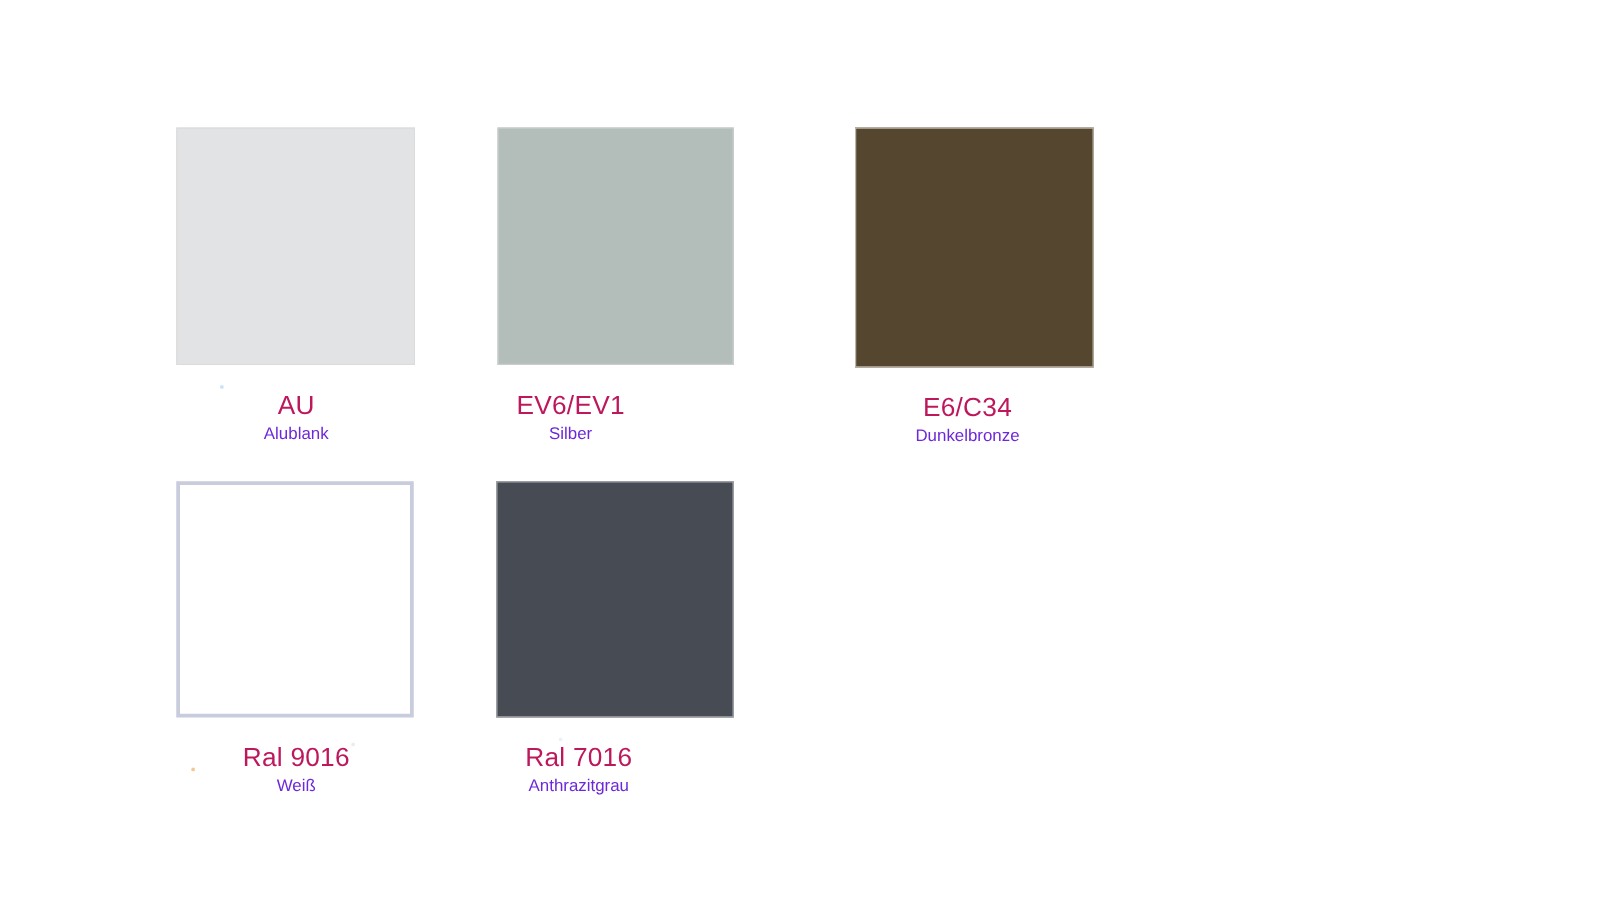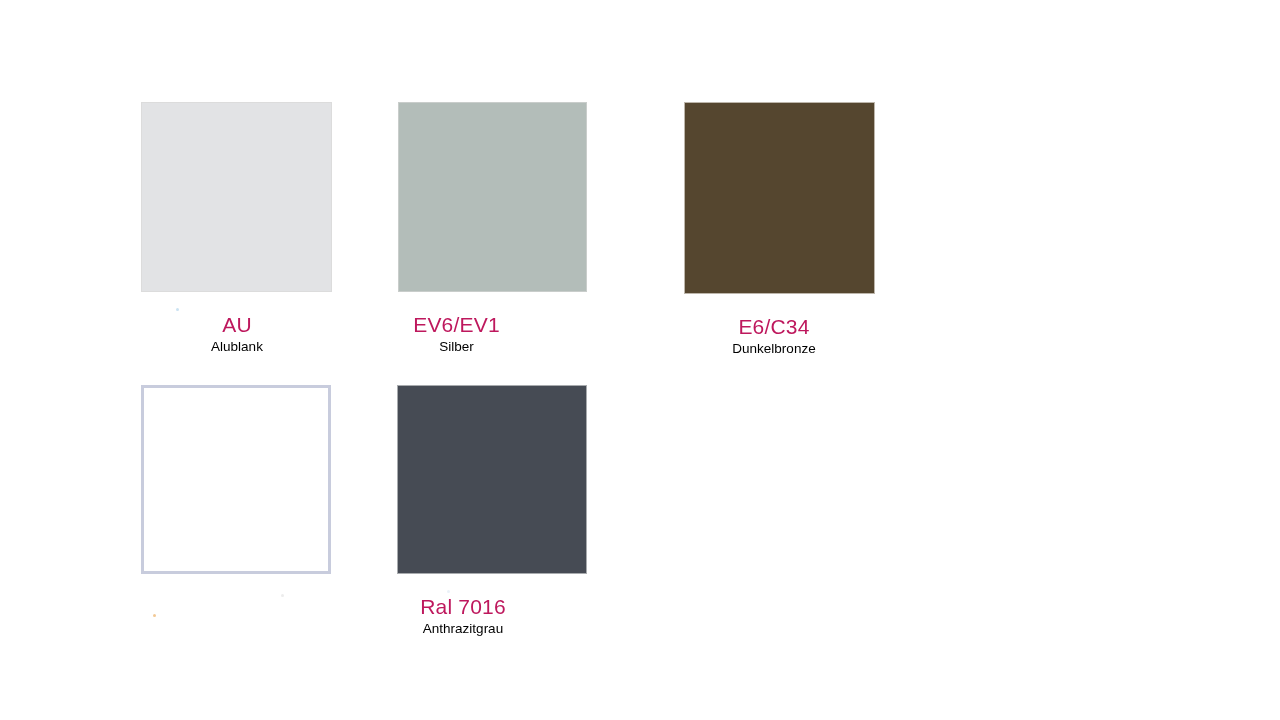--- a/index.html
+++ b/index.html
@@ -45,21 +45,21 @@
     color: #be185d;
     font-weight: 400;
     letter-spacing: 0.2px;
     white-space: nowrap;
   }
   .swatch-name {
     display: block;
     font-family: "Liberation Sans", sans-serif;
     font-size: 13.5px;
     line-height: 16px;
-    color: #000000;
+    color: #6d28d9;
     font-weight: 400;
     white-space: nowrap;
   }
   
   .row-top .swatch-chip { margin-top: 0; }
   .row-top .swatch-code { margin-top: 21px; }
   .row-top .swatch-name { margin-top: 2px; }
   
   .row-bottom .swatch-code { margin-top: 21px; }
   .row-bottom .swatch-name { margin-top: 2px; }
@@ -93,20 +93,24 @@
     </div>
     <div class="swatch-card row-top" style="left: 644px; top: 102px; width: 191px; padding-left: 40px;">
       <div class="swatch-chip" style="width: 191px; height: 192px; background: rgb(85, 70, 47); border: 1px solid rgb(189, 182, 171);"></div>
       <div class="swatch-caption" style="transform: translateX(-5.5px);">
         <span class="swatch-code">E6/C34</span>
         <span class="swatch-name">Dunkelbronze</span>
       </div>
     </div>
     <div class="swatch-card row-bottom" style="left: 141px; top: 385px; width: 190px;">
       <div class="swatch-chip" style="width: 190px; height: 189px; background: rgb(255, 255, 255); border: 3px solid rgb(200, 204, 221);"></div>
+      <div class="swatch-caption" style="transform: translateX(1px);">
+        <span class="swatch-code">Ral 9016</span>
+        <span class="swatch-name">Weiß</span>
+      </div>
     </div>
     <div class="swatch-card row-bottom" style="left: 397px; top: 385px; width: 162px;">
       <div class="swatch-chip" style="width: 190px; height: 189px; background: rgb(70, 75, 84); border: 1px solid rgb(168, 171, 174);"></div>
       <div class="swatch-caption" style="transform: translateX(-15px);">
         <span class="swatch-code">Ral 7016</span>
         <span class="swatch-name">Anthrazitgrau</span>
       </div>
     </div>
     <div class="speck" style="left: 176px; top: 308px; background: rgb(158, 203, 232);"></div>
     <div class="speck" style="left: 153px; top: 614px; background: rgb(231, 154, 60);"></div>

